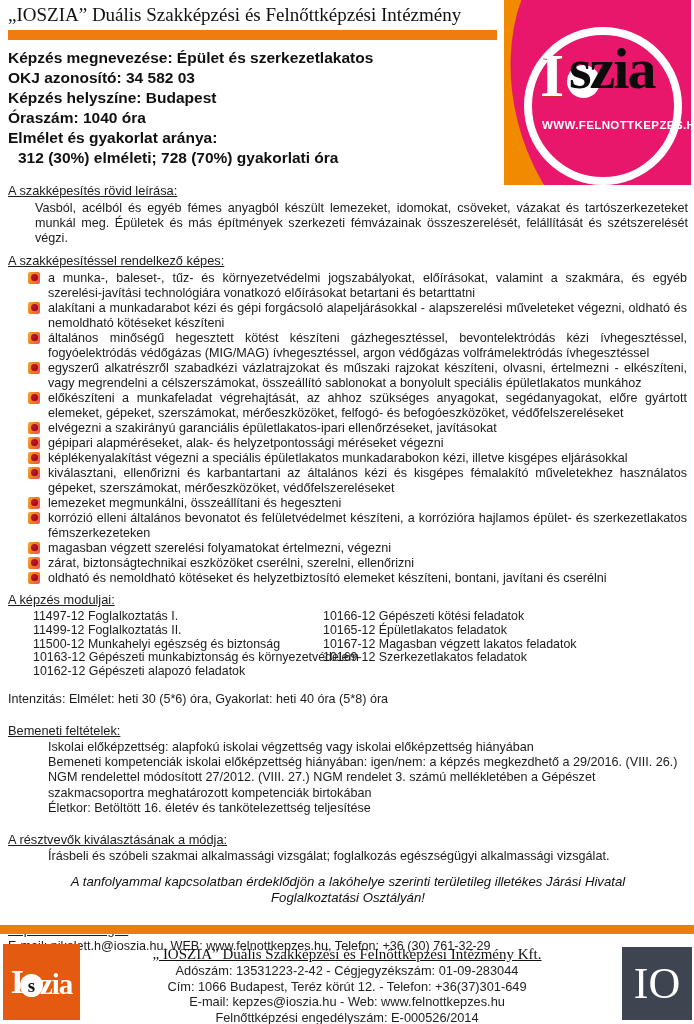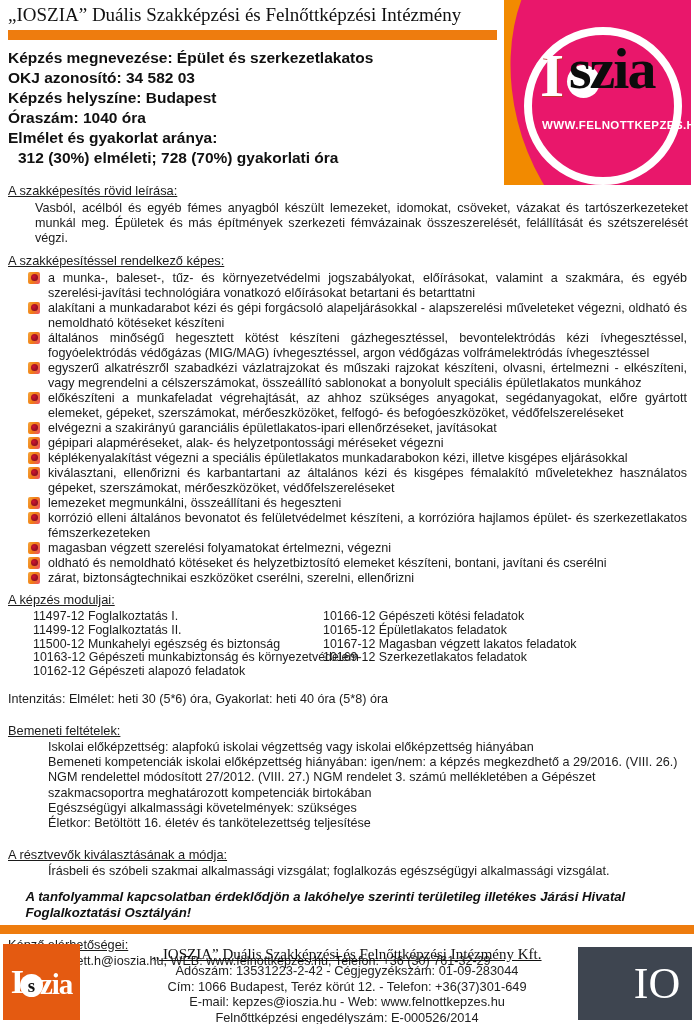--- a/index.html
+++ b/index.html
@@ -56,41 +56,41 @@
   .module-left { left:25px; }
   .module-right { left:315px; }
 
   .inline-block-line { font-size:12.6px; line-height:15px; }
   .u { }
 
   .entry-block { margin:2px 10px 0 40px; font-size:12.6px; line-height:15.2px; }
   .sel-body { margin:2px 0 0 40px; font-size:12.6px; line-height:15px; }
 
   .notice {
-    margin:10px auto 0; width:645px; 
-    font-weight:bold; font-style:italic; font-size:13.2px; line-height:16px; color:#101010;
+    margin:10px auto 0; width:645px; text-align:center;
+    font-weight:normal; font-style:italic; font-size:13.2px; line-height:16px; color:#101010;
   }
 
   .contact-line { margin-top:2px; font-size:12.6px; line-height:15px; }
 
   
   .footer-bar { position:absolute; left:0; top:925px; width:694px; height:9px; background:#ee7c0e; }
   .footer { position:absolute; left:0; top:940px; width:694px; height:84px; }
   .footer-center { text-align:center; font-size:12.8px; line-height:15.5px; color:#222; padding-top:5px; }
   .footer-company { font-family:"Liberation Serif", serif; font-size:15px; line-height:18px; color:#111;text-decoration:underline; }
   .flogo { position:absolute; left:3px; top:4px; width:77px; height:76px; background:#e45a11;
            display:flex; align-items:center; justify-content:center; }
   .fl-i { color:#fff; font:bold 34px/1 "Liberation Serif", serif; }
   .fl-o { width:23px; height:23px; background:#fff; border-radius:50%; display:inline-flex;
           align-items:center; justify-content:center; margin:6px -3px 0 -4px; }
   .fl-o span { color:#111; font:bold 19px/1 "Liberation Serif", serif; }
   .fl-zia { color:#ffffff; font:bold 29px/1 "Liberation Serif", serif; letter-spacing:-1px; margin-top:5px; }
   .iologo { position:absolute; right:2px; top:7px; width:70px; height:73px; background:#3e4550;
             color:#fff; display:flex; align-items:center; justify-content:center;
-            font-family:"Liberation Serif", serif; font-size:44px;padding-left:44px; }
+            font-family:"Liberation Serif", serif; font-size:44px; }
 </style>
 </head>
 <body>
 
 <div class="content">
   <div class="doc-title">„IOSZIA” Duális Szakképzési és Felnőttképzési Intézmény</div>
   <div class="accent-bar"></div>
 
   <div class="course">
     <div>Képzés megnevezése: Épület és szerkezetlakatos</div>
@@ -111,22 +111,22 @@
     <li><span class="bullet-icon"></span><span>általános minőségű hegesztett kötést készíteni gázhegesztéssel, bevontelektródás kézi ívhegesztéssel, fogyóelektródás védőgázas (MIG/MAG) ívhegesztéssel, argon védőgázas volfrámelektródás ívhegesztéssel</span></li>
     <li><span class="bullet-icon"></span><span>egyszerű alkatrészről szabadkézi vázlatrajzokat és műszaki rajzokat készíteni, olvasni, értelmezni - elkészíteni, vagy megrendelni a célszerszámokat, összeállító sablonokat a bonyolult speciális épületlakatos munkához</span></li>
     <li><span class="bullet-icon"></span><span>előkészíteni a munkafeladat végrehajtását, az ahhoz szükséges anyagokat, segédanyagokat, előre gyártott elemeket, gépeket, szerszámokat, mérőeszközöket, felfogó- és befogóeszközöket, védőfelszereléseket</span></li>
     <li><span class="bullet-icon"></span><span>elvégezni a szakirányú garanciális épületlakatos-ipari ellenőrzéseket, javításokat</span></li>
     <li><span class="bullet-icon"></span><span>gépipari alapméréseket, alak- és helyzetpontossági méréseket végezni</span></li>
     <li><span class="bullet-icon"></span><span>képlékenyalakítást végezni a speciális épületlakatos munkadarabokon kézi, illetve kisgépes eljárásokkal</span></li>
     <li><span class="bullet-icon"></span><span>kiválasztani, ellenőrizni és karbantartani az általános kézi és kisgépes fémalakító műveletekhez használatos gépeket, szerszámokat, mérőeszközöket, védőfelszereléseket</span></li>
     <li><span class="bullet-icon"></span><span>lemezeket megmunkálni, összeállítani és hegeszteni</span></li>
     <li><span class="bullet-icon"></span><span>korrózió elleni általános bevonatot és felületvédelmet készíteni, a korrózióra hajlamos épület- és szerkezetlakatos fémszerkezeteken</span></li>
     <li><span class="bullet-icon"></span><span>magasban végzett szerelési folyamatokat értelmezni, végezni</span></li>
+    <li><span class="bullet-icon"></span><span>zárat, biztonságtechnikai eszközöket cserélni, szerelni, ellenőrizni</span></li>
     <li><span class="bullet-icon"></span><span>oldható és nemoldható kötéseket és helyzetbiztosító elemeket készíteni, bontani, javítani és cserélni</span></li>
-    <li><span class="bullet-icon"></span><span>zárat, biztonságtechnikai eszközöket cserélni, szerelni, ellenőrizni</span></li>
   </ul>
 
   <div class="sec-heading mt6">A képzés moduljai:</div>
   <div class="module-rows">
     <div class="module-row">
       <span class="module-left">11497-12 Foglalkoztatás I.</span>
       <span class="module-right">10166-12 Gépészeti kötési feladatok</span>
     </div>
     <div class="module-row">
       <span class="module-left">11499-12 Foglalkoztatás II.</span>
@@ -148,21 +148,20 @@
   <div class="inline-block-line mt13">
     <span class="u">Intenzitás:</span><span> Elmélet: heti 30 (5*6) óra, Gyakorlat: heti 40 óra (5*8) óra</span>
   </div>
 
   <div class="sec-heading mt12">Bemeneti feltételek:</div>
   <div class="entry-block">
     <div>Iskolai előképzettség: alapfokú iskolai végzettség vagy iskolai előképzettség hiányában</div>
     <div>
       <span>Bemeneti kompetenciák iskolai előképzettség hiányában: </span><span class="u">igen</span><span>/nem: a képzés megkezdhető a 29/2016. (VIII. 26.) NGM rendelettel módosított 27/2012. (VIII. 27.) NGM rendelet 3. számú mellékletében a Gépészet szakmacsoportra meghatározott kompetenciák birtokában</span>
     </div>
-    <div>Egészségügyi alkalmassági követelmények: szükséges</div>
     <div>Életkor: Betöltött 16. életév és tankötelezettség teljesítése</div>
   </div>
 
   <div class="sec-heading mt12">A résztvevők kiválasztásának a módja:</div>
   <div class="sel-body">Írásbeli és szóbeli szakmai alkalmassági vizsgálat; foglalkozás egészségügyi alkalmassági vizsgálat.</div>
 
   <div class="notice">A tanfolyammal kapcsolatban érdeklődjön a lakóhelye szerinti területileg illetékes Járási Hivatal Foglalkoztatási Osztályán!</div>
 
   <div class="sec-heading mt12">Képző elérhetőségei:</div>
   <div class="contact-line">

